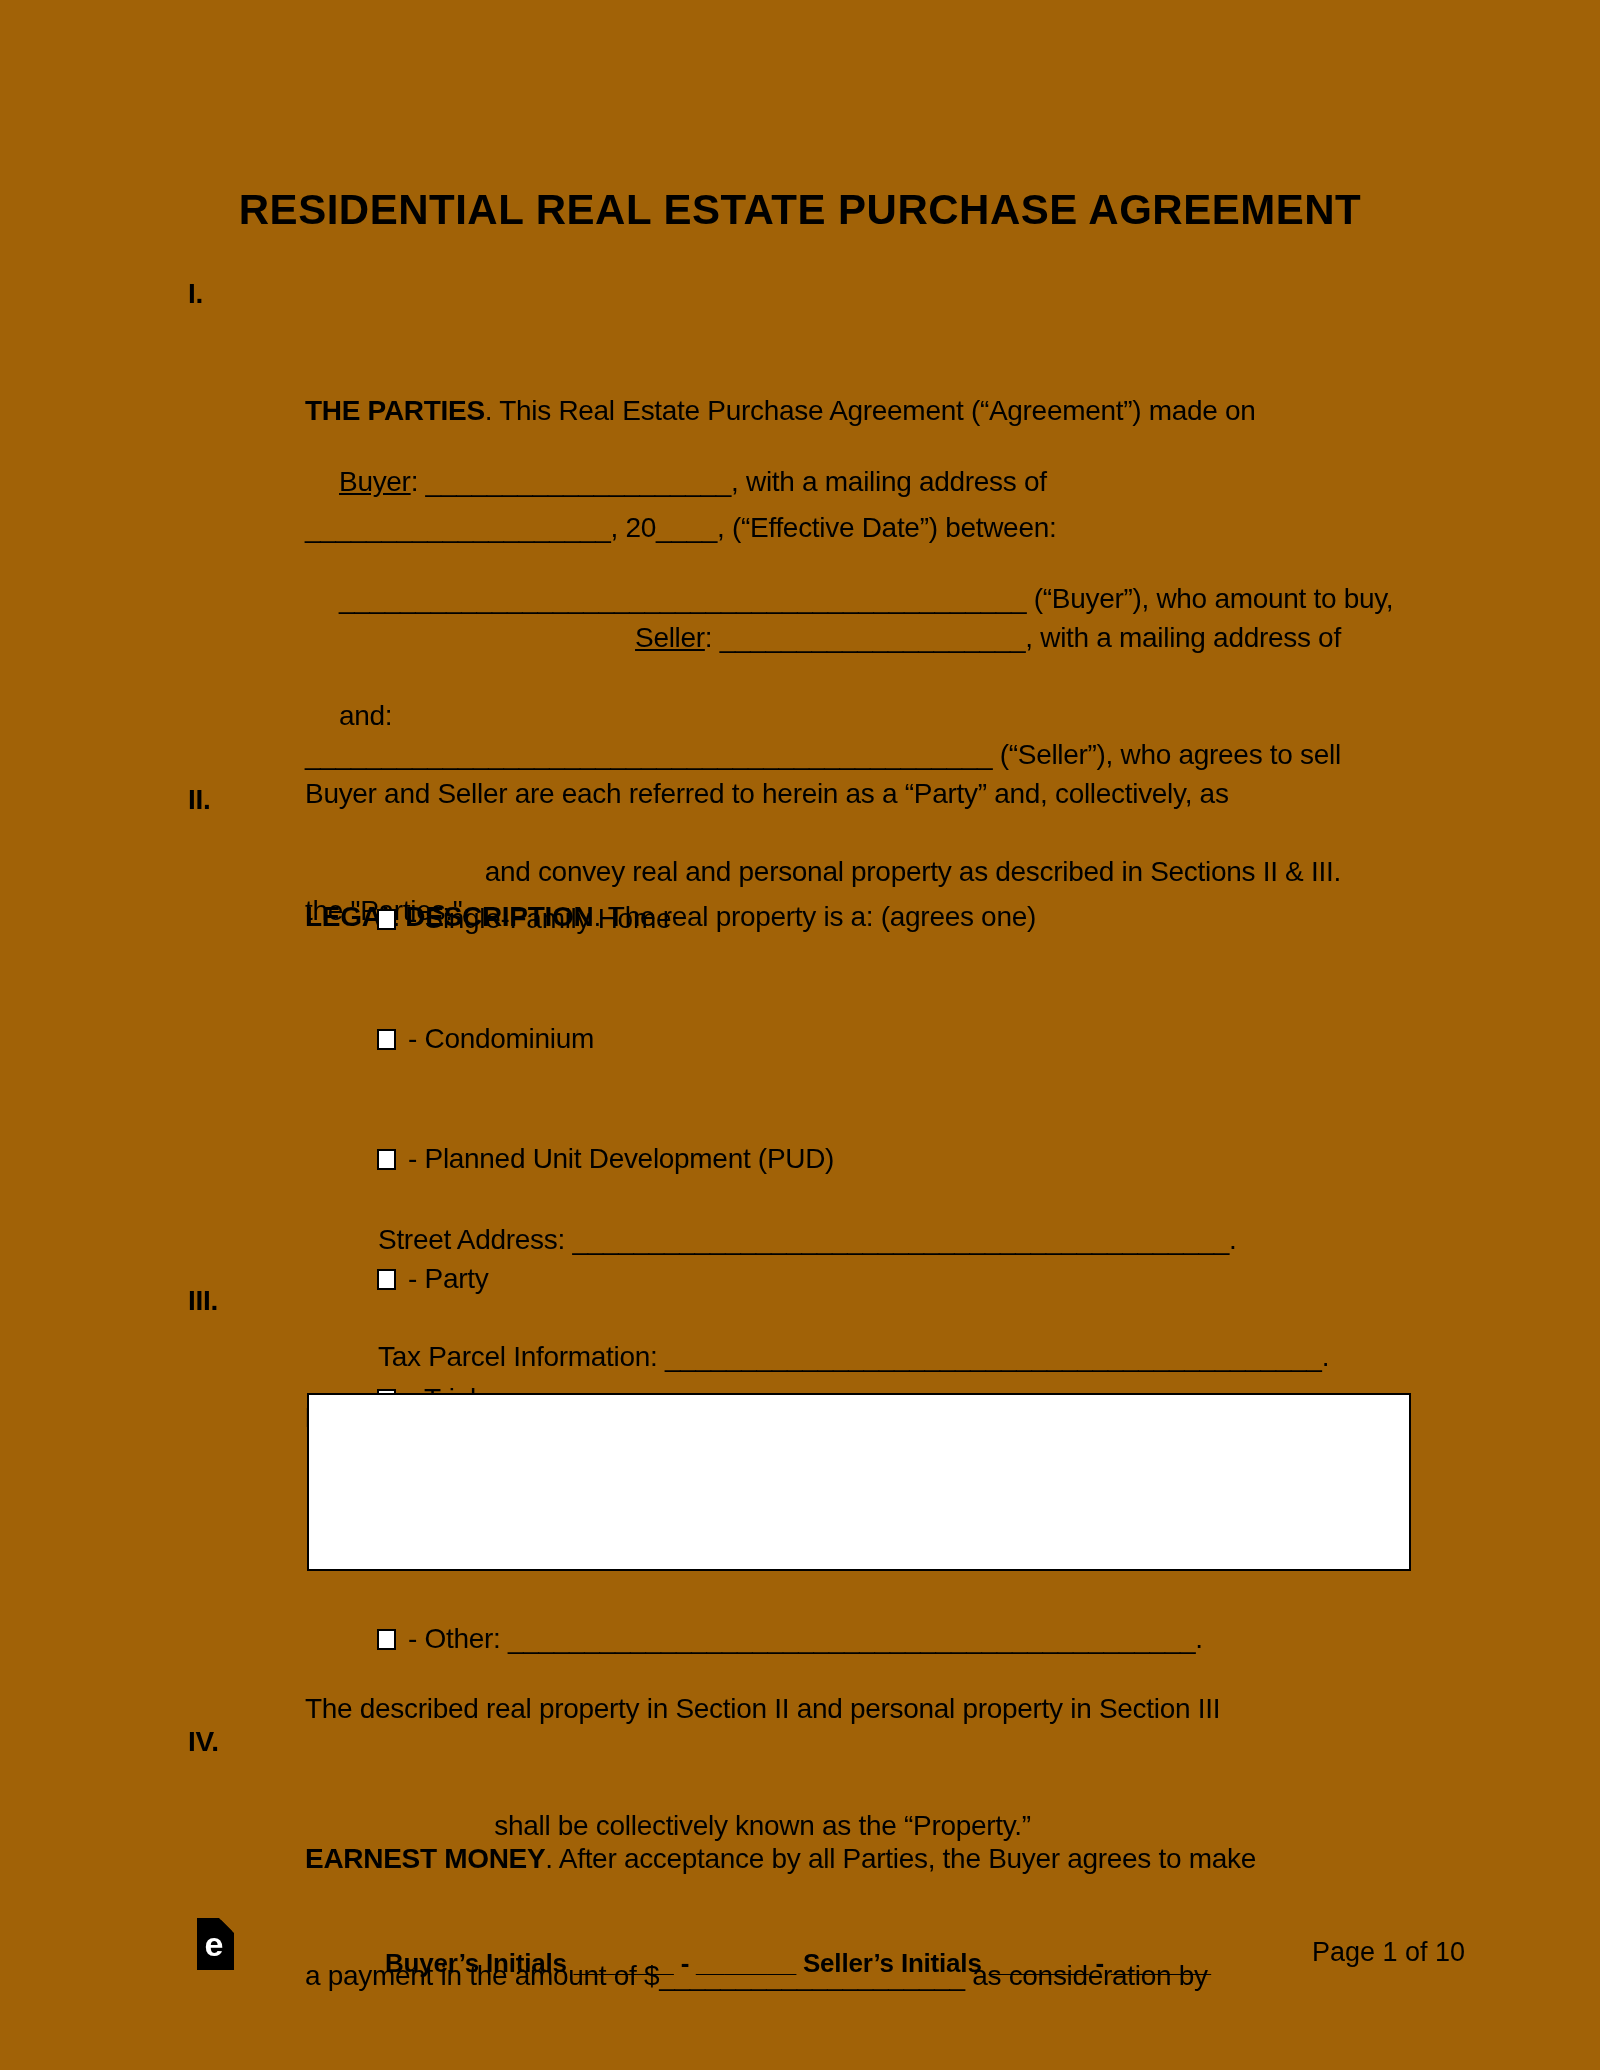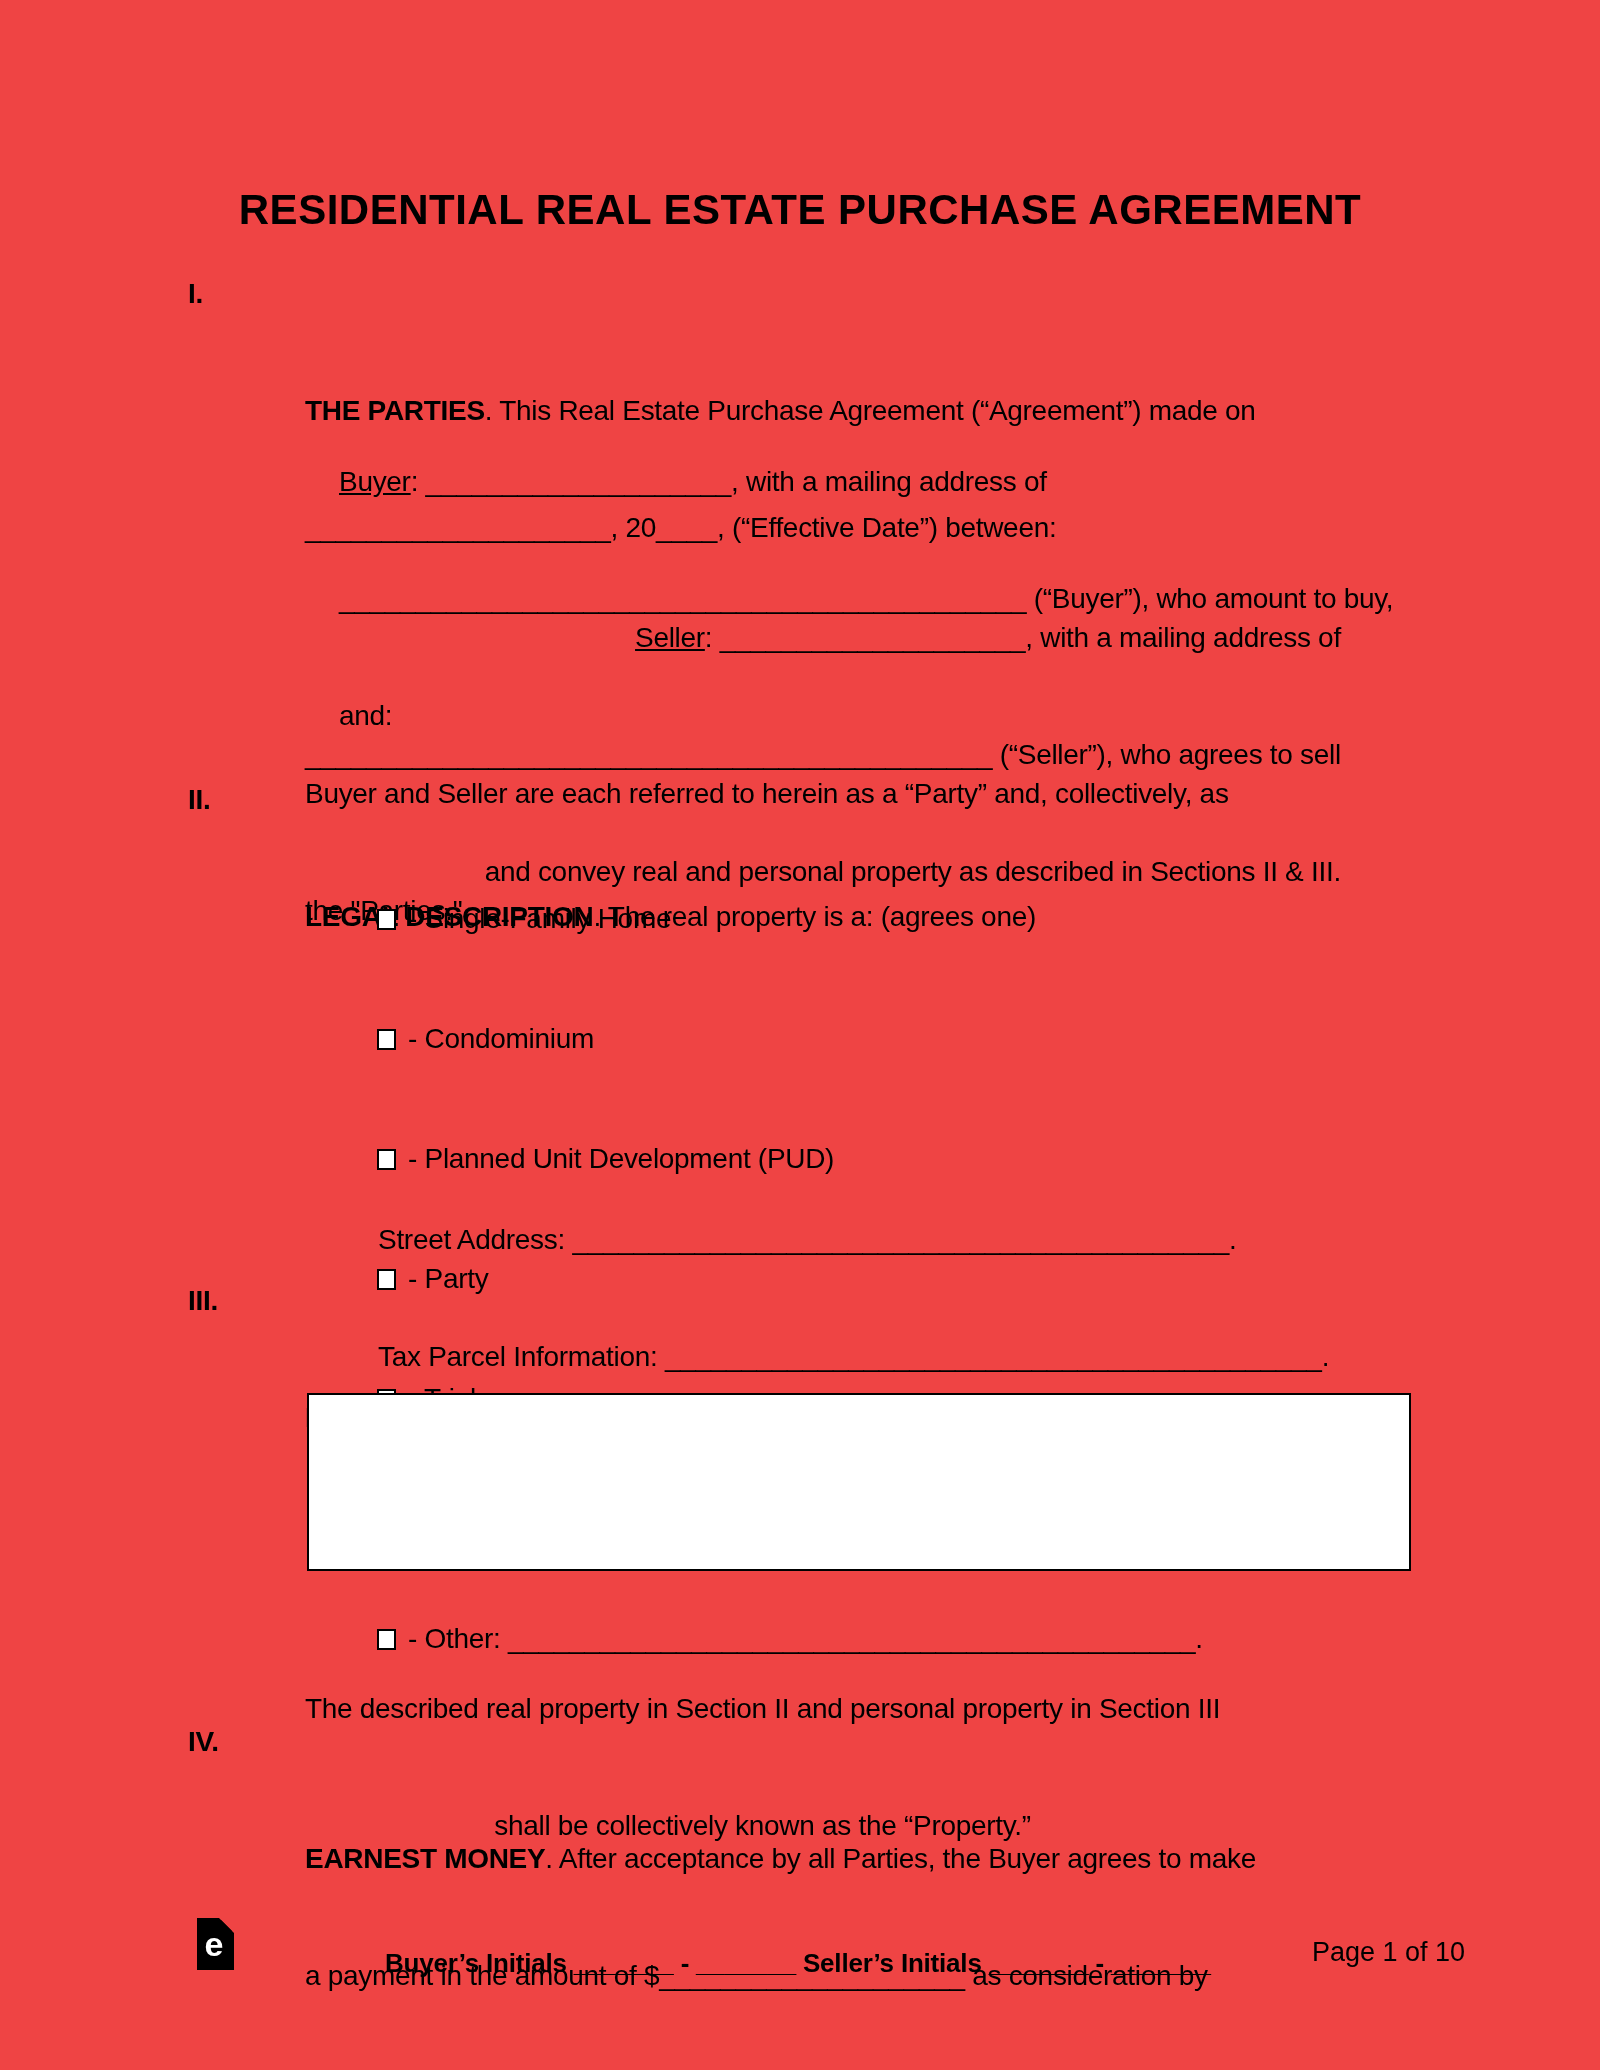--- a/index.html
+++ b/index.html
@@ -1,19 +1,19 @@
 <!DOCTYPE html>
 <html><head>
 <meta charset="utf-8">
 <style>
   html,body{margin:0;padding:0;background:#ffffff;}
   .page{
     position:relative;
     width:1600px;height:2070px;
-    background:#ef4444;
+    background:#a16207;
     color:#000;
     font-family:"Liberation Sans",sans-serif;
     overflow:hidden;
   }
   .title{
     position:absolute;top:186px;left:0;width:100%;
     text-align:center;
     font-size:42px;font-weight:700;line-height:48px;
     letter-spacing:0.5px;
     white-space:pre;

